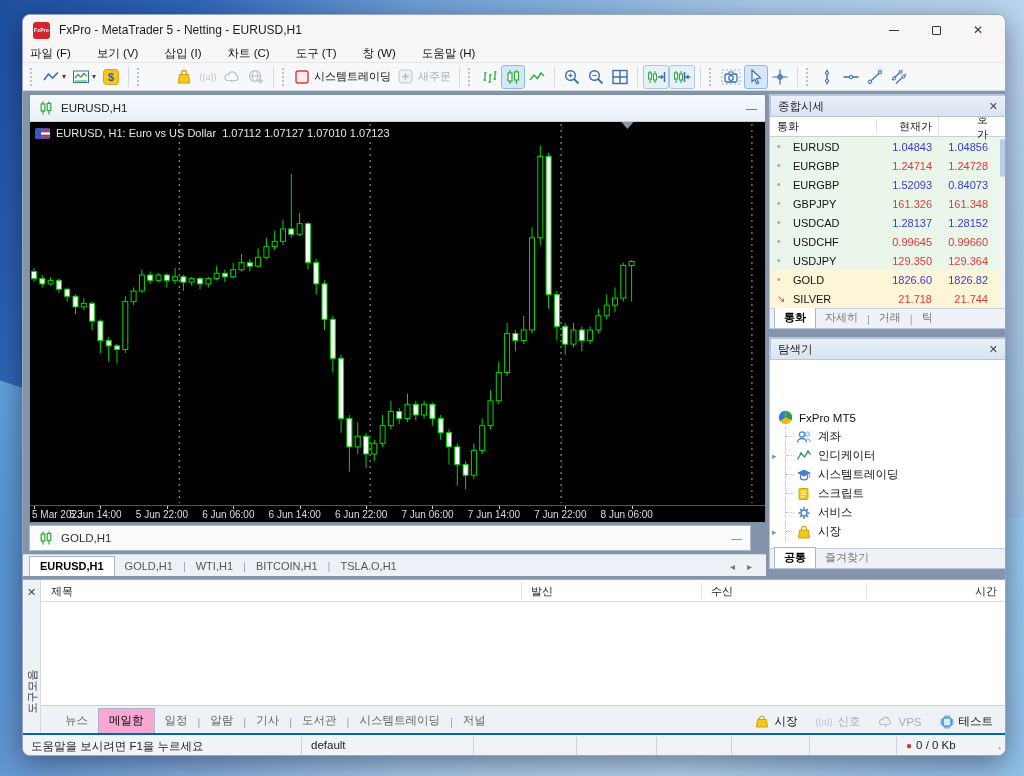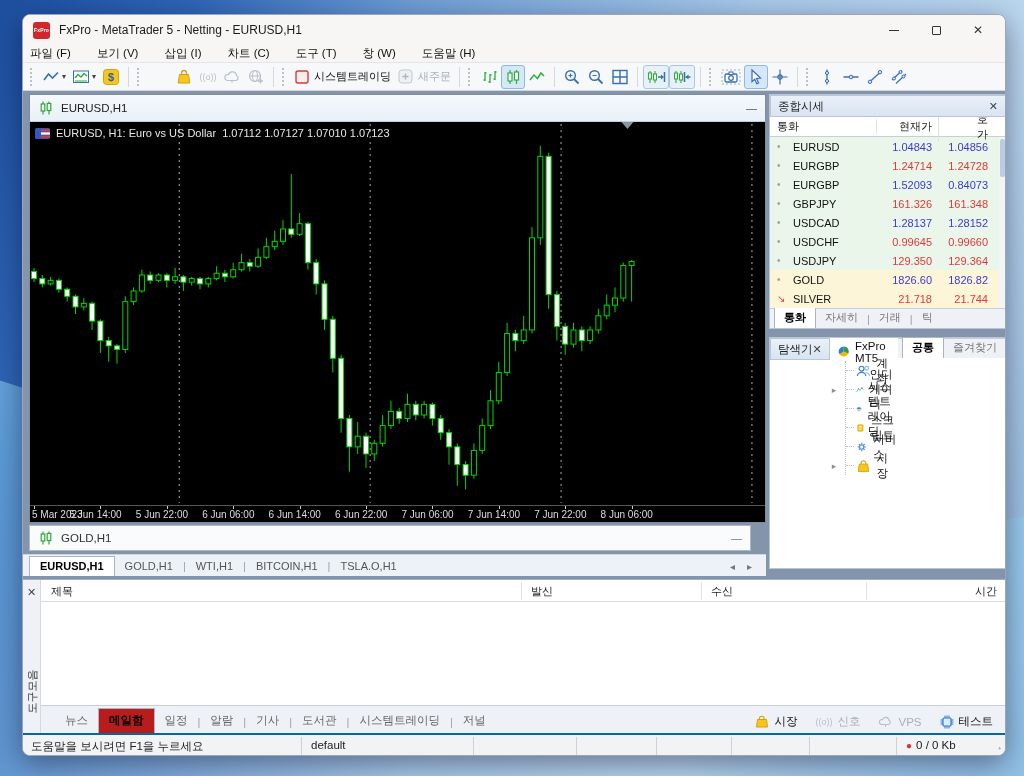--- a/index.html
+++ b/index.html
@@ -97,44 +97,44 @@
   .mw-row .c3 { width:58px; text-align:right; padding-right:8px; }
   .mw-marker { width:10px; display:inline-block; font-size:10px; }
   .mw-scroll { position:absolute; right:0; top:20px; width:7px; height:172px; background:#f3f4f6; }
   .mw-thumb { position:absolute; right:1px; top:2px; width:5px; height:38px; background:#b9cde2; border-radius:2px; }
   .panel-tabs { height:20px; background:#eef1f6; border-top:1px solid #c5cfdc; display:flex; align-items:flex-end; padding-left:4px; }
   .ptab { padding:2px 9px 3px; font-size:11px; color:#777; }
   .ptab.active { background:#fff; border:1px solid #aab6c5; border-bottom:none; color:#000; font-weight:bold; }
   .ptab-sep { color:#9aa2ad; padding:2px 0 3px; }
 
   .navigator { position:absolute; left:0; top:246px; width:238px; height:232px; background:#fff;
-    border:1px solid #b9c6d7; display:flex; flex-direction:row; }
+    border:1px solid #b9c6d7; display:flex; flex-direction:column; }
   .nav-tree { flex:1; padding:4px 0 0 6px; background:#fff; }
   .tree-row { display:flex; align-items:center; height:19px; gap:6px; font-size:11.5px; color:#111; }
-  .tree-root { padding-left:2px; }
+  .tree-root { padding-left:2px;margin-top:44px; }
   .tree-children { margin-left:9px; border-left:1px dotted #b8c0cb; }
   .tree-child { display:flex; align-items:center; height:19px; gap:6px; font-size:11.5px; color:#111; position:relative; padding-left:10px; }
   .tree-child::before { content:""; position:absolute; left:0; top:9px; width:8px; border-top:1px dotted #b8c0cb; }
   .expander { position:absolute; left:-14px; color:#8a919b; font-size:9px; }
 
   
   .toolbox { position:absolute; left:0; top:564px; width:100%; height:154px; background:#fff; border-top:1px solid #9fb0c4; }
   .tbx-strip { position:absolute; left:0; top:0; width:18px; height:100%; background:#eef1f6; border-right:1px solid #d4d9e0;
     display:flex; flex-direction:column; align-items:center; }
   .tbx-close { margin-top:6px; color:#444; font-size:11px; }
   .tbx-vlabel { margin-top:auto; margin-bottom:34px; transform:rotate(-90deg); white-space:nowrap; font-size:11px; color:#333; }
   .tbx-header { position:absolute; left:18px; top:0; width:966px; height:22px; border-bottom:1px solid #d8dce2;
     background:#fff; }
   .tbx-col { position:absolute; top:4px; font-size:11px; color:#222; }
   .tbx-colsep { position:absolute; top:2px; width:1px; height:18px; background:#dfe3e8; }
   .tbx-body { position:absolute; left:18px; top:22px; width:966px; height:103px; background:#fff; }
   .tbx-tabs { position:absolute; left:18px; top:125px; width:966px; height:29px; background:#eef1f6;
     border-top:1px solid #c5cfdc; display:flex; align-items:flex-end; padding-left:14px; }
   .xtab { padding:4px 10px 6px; font-size:11.5px; color:#666; }
-  .xtab.active { background:#b91c1c; border:1px solid #aab6c5; border-bottom:none; color:#000; font-weight:bold; }
+  .xtab.active { background:#f9a8d4; border:1px solid #aab6c5; border-bottom:none; color:#000; font-weight:normal; }
   .xtab-sep { color:#9aa2ad; padding:4px 0 6px; }
   .tbx-right { margin-left:auto; display:flex; align-items:center; gap:18px; padding-right:14px; padding-bottom:5px; }
   .tbx-ritem { display:flex; align-items:center; gap:5px; font-size:11.5px; color:#111; }
   .tbx-ritem.dim { color:#a9afb8; }
 
   
   .statusbar { position:absolute; left:0; top:718px; width:100%; height:24px; background:#f2f3f5;
     border-top:2px solid #0369a1; font-size:11.5px; color:#222; }
   .sb-cell { position:absolute; top:4px; }
   .sb-sep { position:absolute; top:2px; width:1px; height:19px; background:#cdd2d9; }

